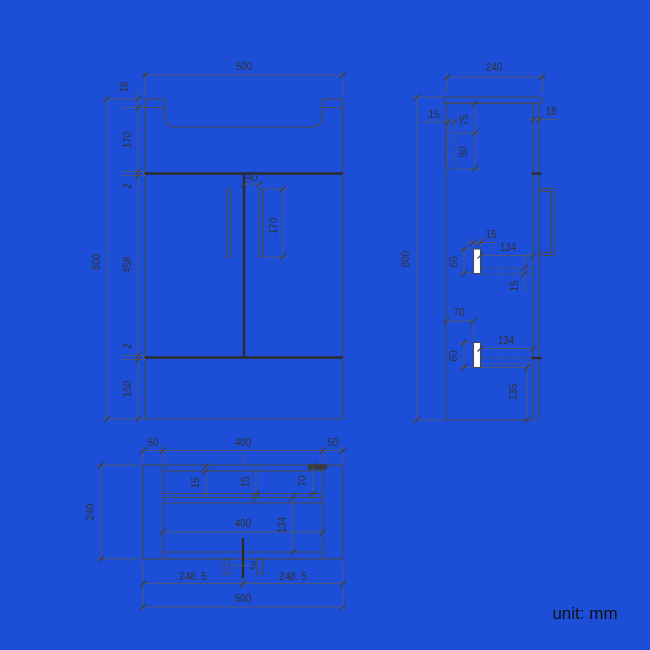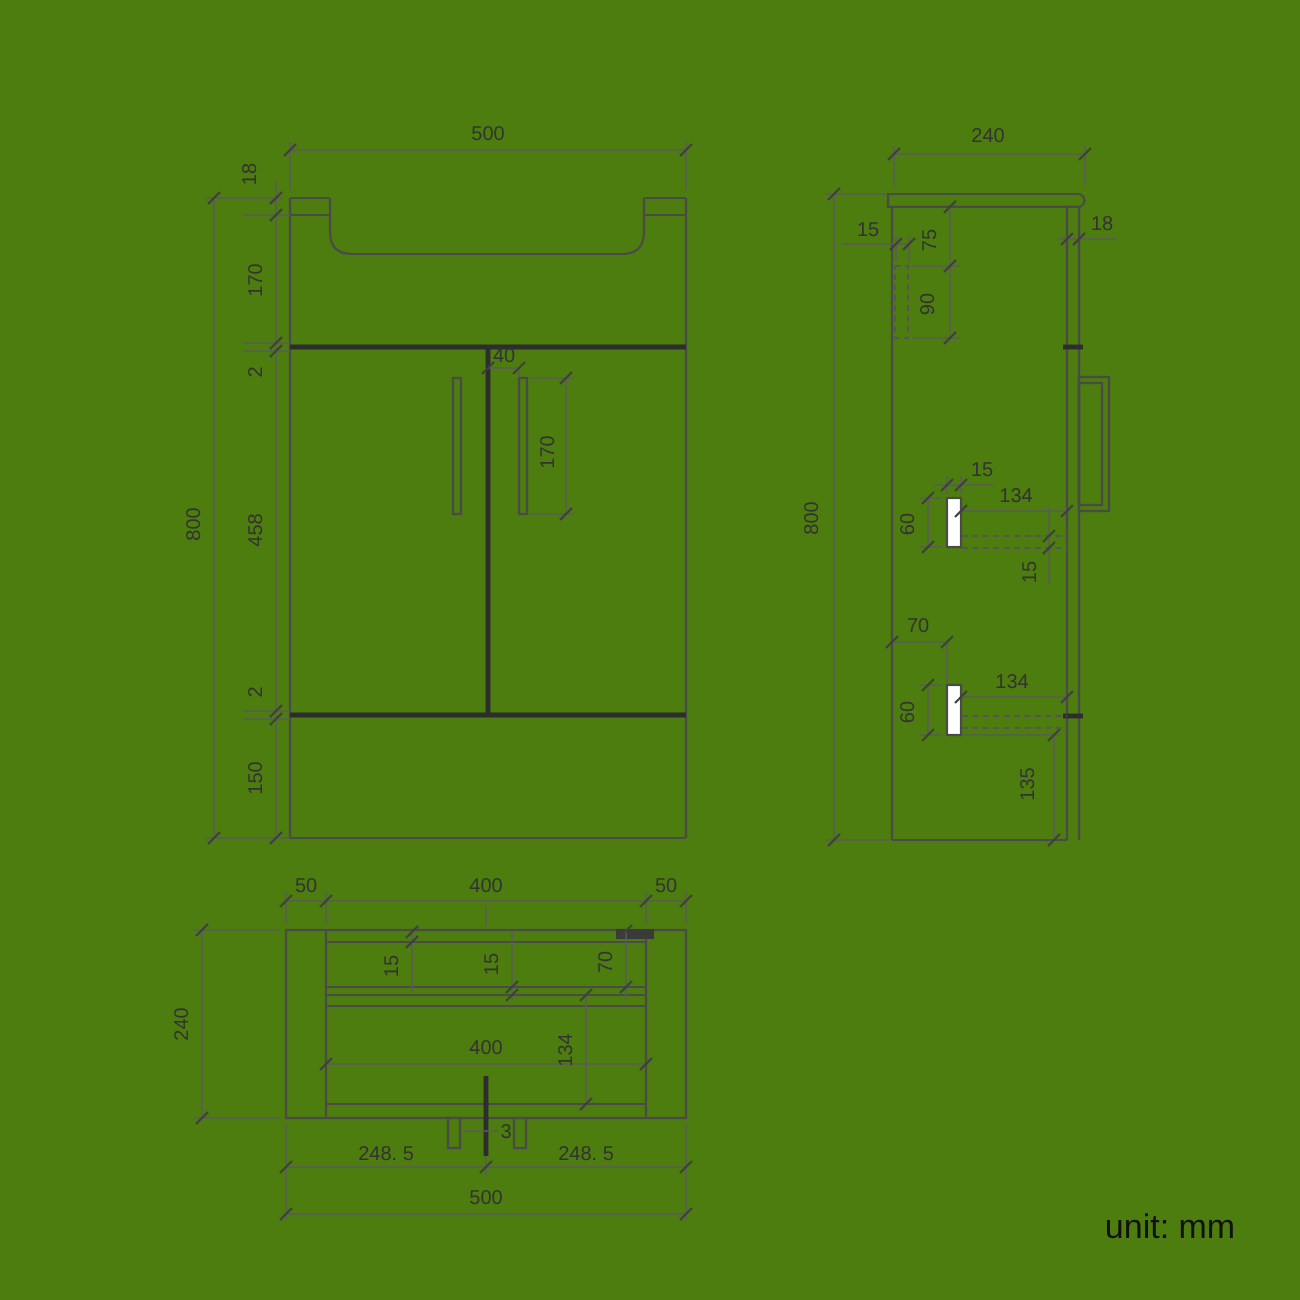--- a/index.html
+++ b/index.html
@@ -1,16 +1,16 @@
 <!DOCTYPE html>
 <html><head>
 <meta charset="utf-8">
 <style>
   html,body { margin:0; padding:0; background:#ffffff; }
-  #canvas { position:relative; width:650px; height:650px; background:#4d7c0f; overflow:hidden; }
+  #canvas { position:relative; width:650px; height:650px; background:#1d4ed8; overflow:hidden; }
   svg { display:block; }
   .ol   { stroke:#4a4a4a; stroke-width:1.1; fill:none; }
   .olf  { stroke:#4a4a4a; stroke-width:1.1; fill:#ffffff; }
   .th   { stroke:#2d2d2d; stroke-width:2.4; fill:none; }
   .dash { stroke:#565656; stroke-width:1; fill:none; stroke-dasharray:3,2.2; }
   .dim  { stroke:#5b5b5b; stroke-width:0.8; fill:none; }
   .tick { stroke:#3f3f3f; stroke-width:1.1; }
   .lbl  { font-family:"Liberation Sans","DejaVu Sans",sans-serif; font-size:10px; fill:#333; text-anchor:middle; }
   .unit { font-family:"Liberation Sans","DejaVu Sans",sans-serif; font-size:17px; fill:#111; text-anchor:middle; }
   .darkfill { fill:#3a3a3a; stroke:none; }

